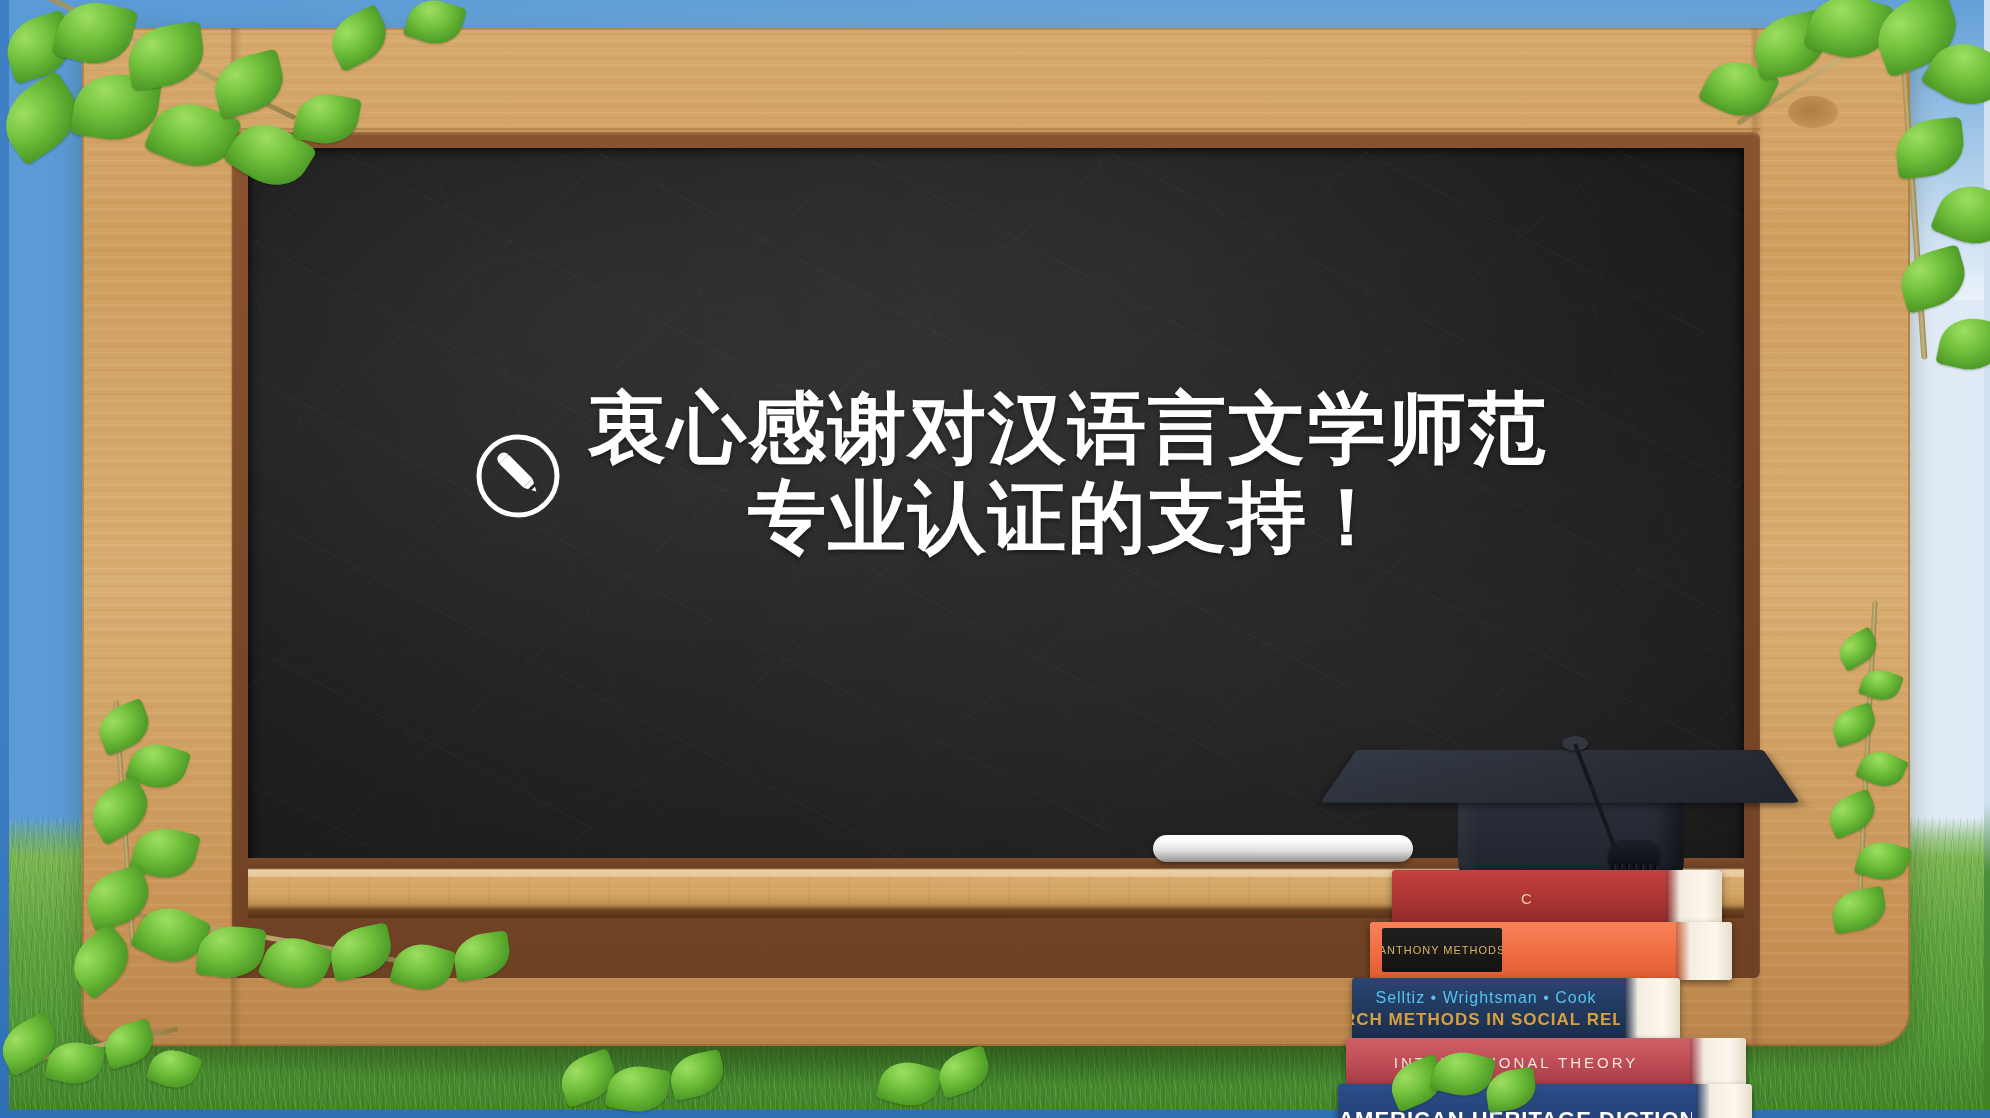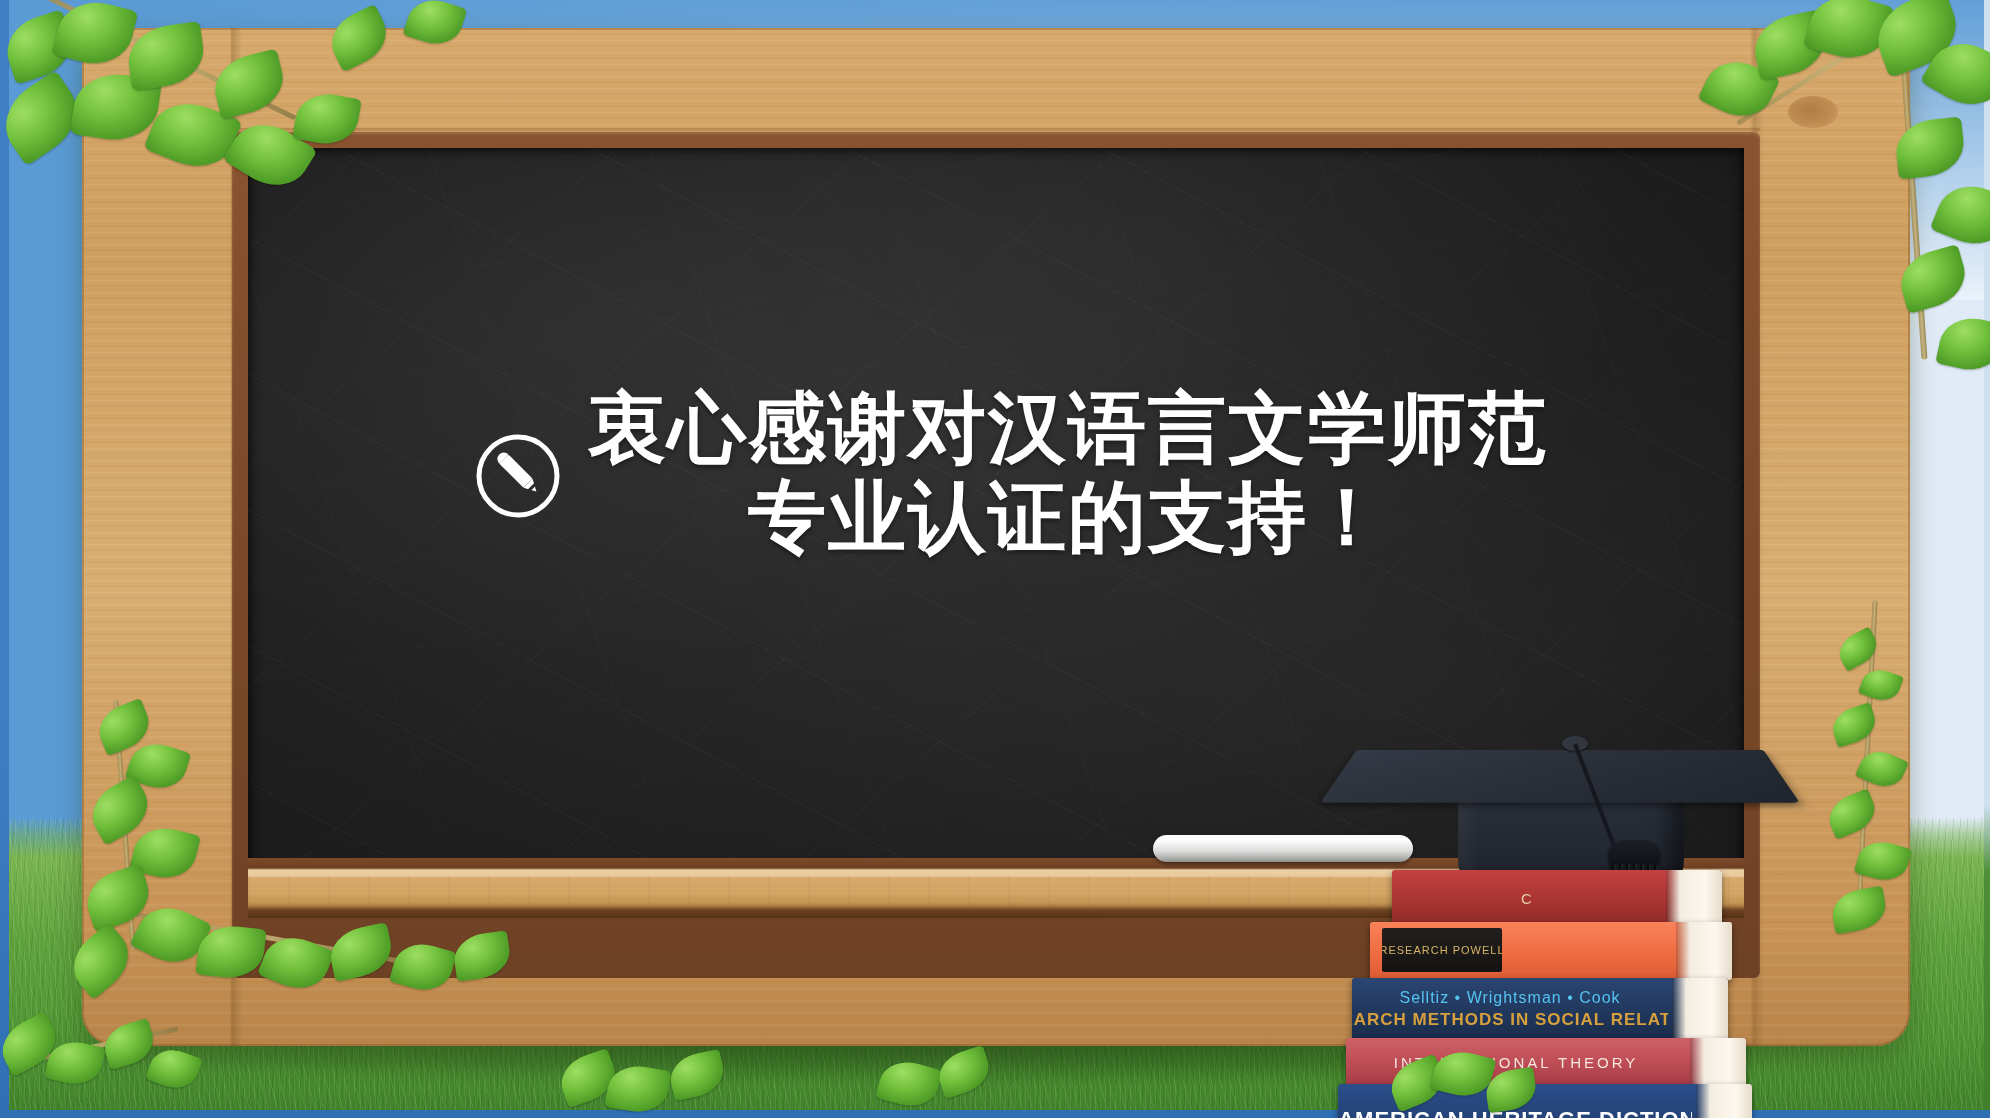--- a/index.html
+++ b/index.html
@@ -372,21 +372,21 @@
     justify-content: center;
     color: #d8b465;
     font-size: 11px;
     letter-spacing: 1px;
     white-space: nowrap;
     overflow: hidden;
   }
 
   
   .book-3 {
-    left: 22px; top: 278px; width: 376px; height: 62px;
+    left: 22px; top: 278px; width: 328px; height: 62px;
     background: linear-gradient(to bottom, #2b4673 0%, #22395f 50%, #1a2c4b 100%);
   }
   .book-3 .spine-top {
     color: #54c4f0; font-size: 16px; letter-spacing: 1px; margin-bottom: 3px;
   }
   .book-3 .spine-main {
     color: #d8a03c; font-size: 17px; font-weight: bold; letter-spacing: 1px;
   }
 
   
@@ -484,21 +484,21 @@
 
     <div class="book book-1">
       <div class="pages"></div>
       <div class="spine-label">C</div>
     </div>
 
     <div class="book book-2">
       <div class="pages"></div>
       <div class="spine-label"></div>
     </div>
-    <div class="book-2b">RESEARCH POWELL</div>
+    <div class="book-2b">ANTHONY METHODS</div>
 
     <div class="book book-3">
       <div class="pages"></div>
       <div class="spine-label">
         <div class="spine-top">Selltiz • Wrightsman • Cook</div>
         <div class="spine-main">RESEARCH METHODS IN SOCIAL RELATIONS</div>
       </div>
     </div>
 
     <div class="book book-4">

